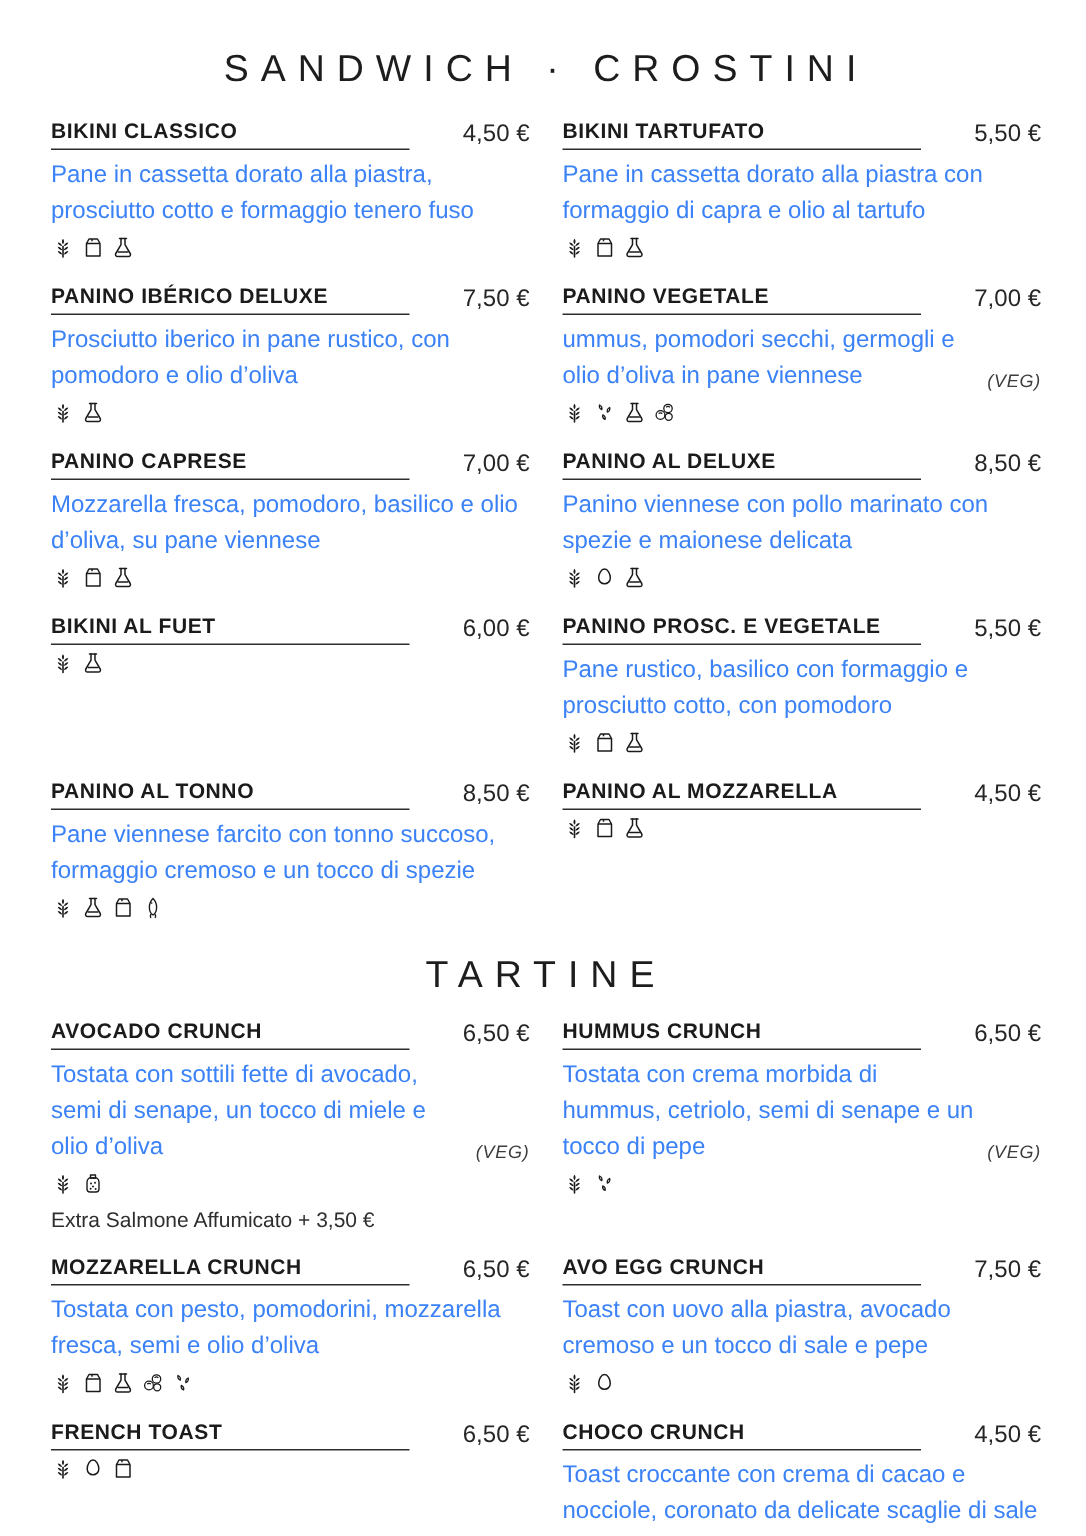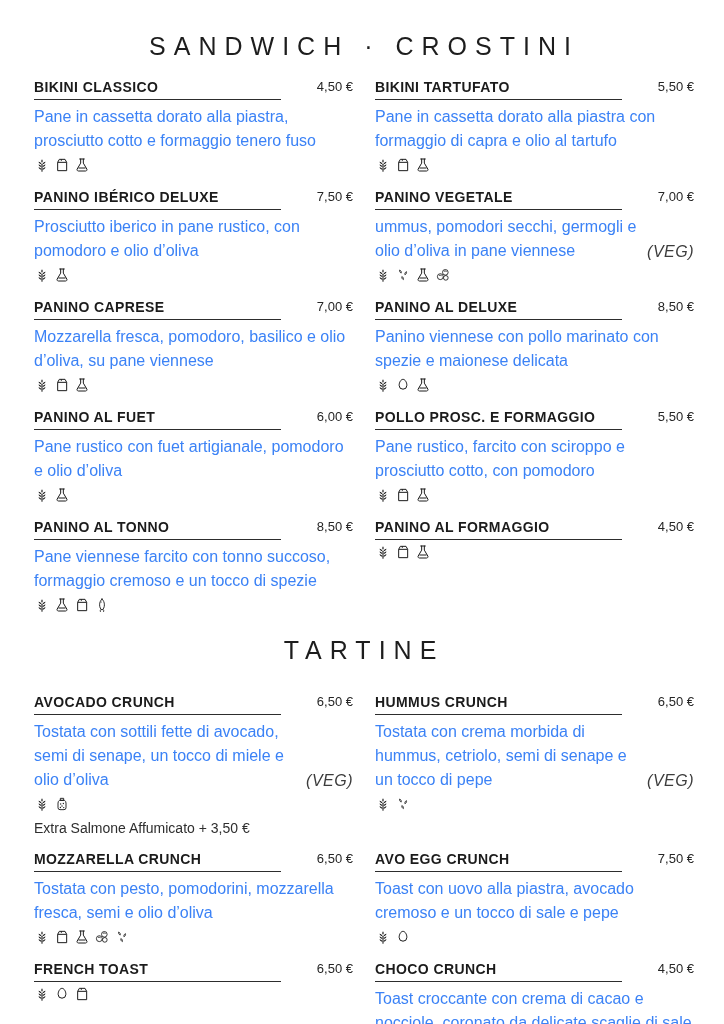--- a/index.html
+++ b/index.html
@@ -20,67 +20,68 @@
   }
   .section-title {
     text-align: center;
     font-size: 25px;
     font-weight: 400;
     letter-spacing: 8px;
     color: #1d1d1d;
     margin: 12px 0 18px 0;
     white-space: nowrap;
   }
-  .section-title.second { margin-top: 22px; margin-bottom: 29px; }
+  .section-title.second { margin-top: 22px; margin-bottom: 14px; }
   .menu-grid {
     display: grid;
     grid-template-columns: 1fr 1fr;
     column-gap: 22px;
     row-gap: 15px;
   }
   .item { min-width: 0; }
   .item-head {
     display: flex;
+    align-items: flex-end;
     gap: 12px;
   }
   .item-title {
     flex: 1;
     margin: 0;
     font-size: 14px;
     font-weight: 700;
     letter-spacing: 0.4px;
     color: #1b1b1b;
     border-bottom: 1.6px solid #2d2d2d;
     padding-bottom: 4px;
     white-space: nowrap;
     overflow: hidden;
   }
   .item-price {
-    font-size: 13px;
+    font-size: 16px;
     font-weight: 400;
     color: #262626;
     padding-bottom: 1px;
     white-space: nowrap;
     margin-left: 24px;
   }
   .desc-row {
     display: flex;
     align-items: flex-end;
     gap: 6px;
     margin-top: 5px;
   }
   .item-desc {
     flex: 1;
     margin: 0;
     font-size: 16px;
     line-height: 1.5;
     color: #3b82f6;
   }
   .veg {
-    font-size: 16px;
+    font-size: 12px;
     font-style: italic;
     color: #3c3c3c;
     letter-spacing: 0.5px;
     padding-bottom: 2px;
     white-space: nowrap;
   }
   .icons {
     display: flex;
     align-items: center;
     gap: 4px;
@@ -299,43 +300,40 @@
             <use href="#sym-egg"></use>
           </svg>
           <svg class="al-icon" viewBox="0 0 24 24">
             <use href="#sym-sulfites"></use>
           </svg>
         </div>
     </article>
 
     <article class="item">
       <header class="item-head">
-        <h3 class="item-title">PANINO AL FUET</h3>
+        <h3 class="item-title">BIKINI AL FUET</h3>
         <span class="item-price">6,00 €</span>
       </header>
-      <div class="desc-row">
-          <p class="item-desc">Pane rustico con fuet artigianale, pomodoro e olio d’oliva</p>
-        </div>
-      <div class="icons">
-          <svg class="al-icon" viewBox="0 0 24 24">
-            <use href="#sym-gluten"></use>
-          </svg>
-          <svg class="al-icon" viewBox="0 0 24 24">
-            <use href="#sym-sulfites"></use>
-          </svg>
-        </div>
-    </article>
-
-    <article class="item">
-      <header class="item-head">
-        <h3 class="item-title">POLLO PROSC. E FORMAGGIO</h3>
+      <div class="icons">
+          <svg class="al-icon" viewBox="0 0 24 24">
+            <use href="#sym-gluten"></use>
+          </svg>
+          <svg class="al-icon" viewBox="0 0 24 24">
+            <use href="#sym-sulfites"></use>
+          </svg>
+        </div>
+    </article>
+
+    <article class="item">
+      <header class="item-head">
+        <h3 class="item-title">PANINO PROSC. E VEGETALE</h3>
         <span class="item-price">5,50 €</span>
       </header>
       <div class="desc-row">
-          <p class="item-desc">Pane rustico, farcito con sciroppo e prosciutto cotto, con pomodoro</p>
+          <p class="item-desc">Pane rustico, basilico con formaggio e prosciutto cotto, con pomodoro</p>
         </div>
       <div class="icons">
           <svg class="al-icon" viewBox="0 0 24 24">
             <use href="#sym-gluten"></use>
           </svg>
           <svg class="al-icon" viewBox="0 0 24 24">
             <use href="#sym-dairy"></use>
           </svg>
           <svg class="al-icon" viewBox="0 0 24 24">
             <use href="#sym-sulfites"></use>
@@ -362,21 +360,21 @@
             <use href="#sym-dairy"></use>
           </svg>
           <svg class="al-icon" viewBox="0 0 24 24">
             <use href="#sym-fish"></use>
           </svg>
         </div>
     </article>
 
     <article class="item">
       <header class="item-head">
-        <h3 class="item-title">PANINO AL FORMAGGIO</h3>
+        <h3 class="item-title">PANINO AL MOZZARELLA</h3>
         <span class="item-price">4,50 €</span>
       </header>
       <div class="icons">
           <svg class="al-icon" viewBox="0 0 24 24">
             <use href="#sym-gluten"></use>
           </svg>
           <svg class="al-icon" viewBox="0 0 24 24">
             <use href="#sym-dairy"></use>
           </svg>
           <svg class="al-icon" viewBox="0 0 24 24">

